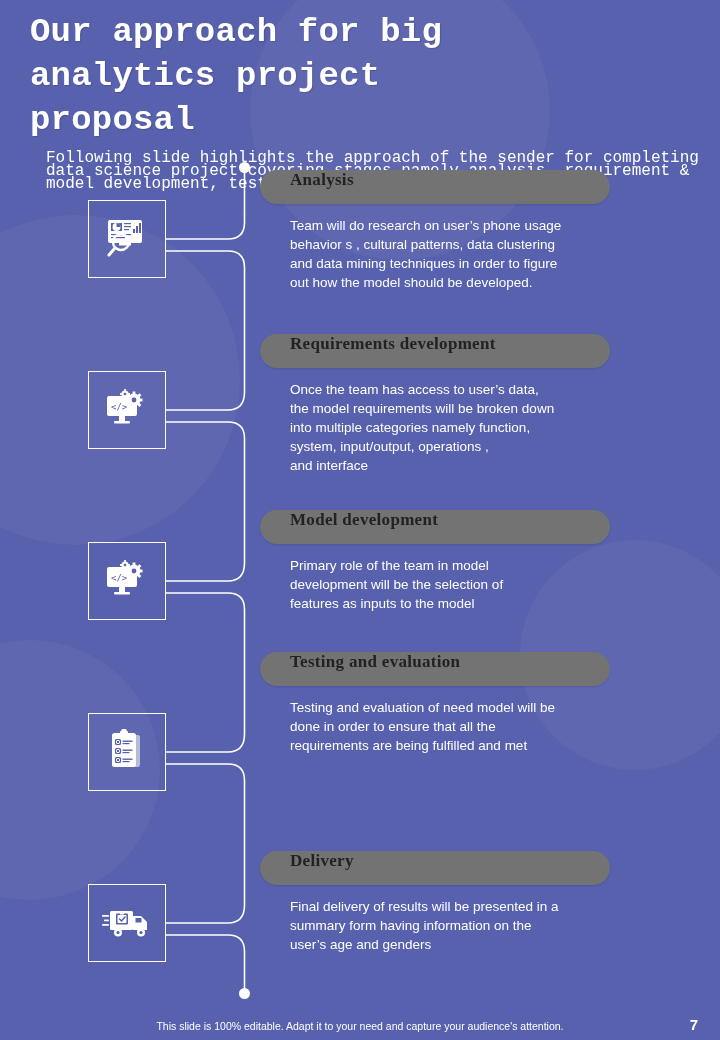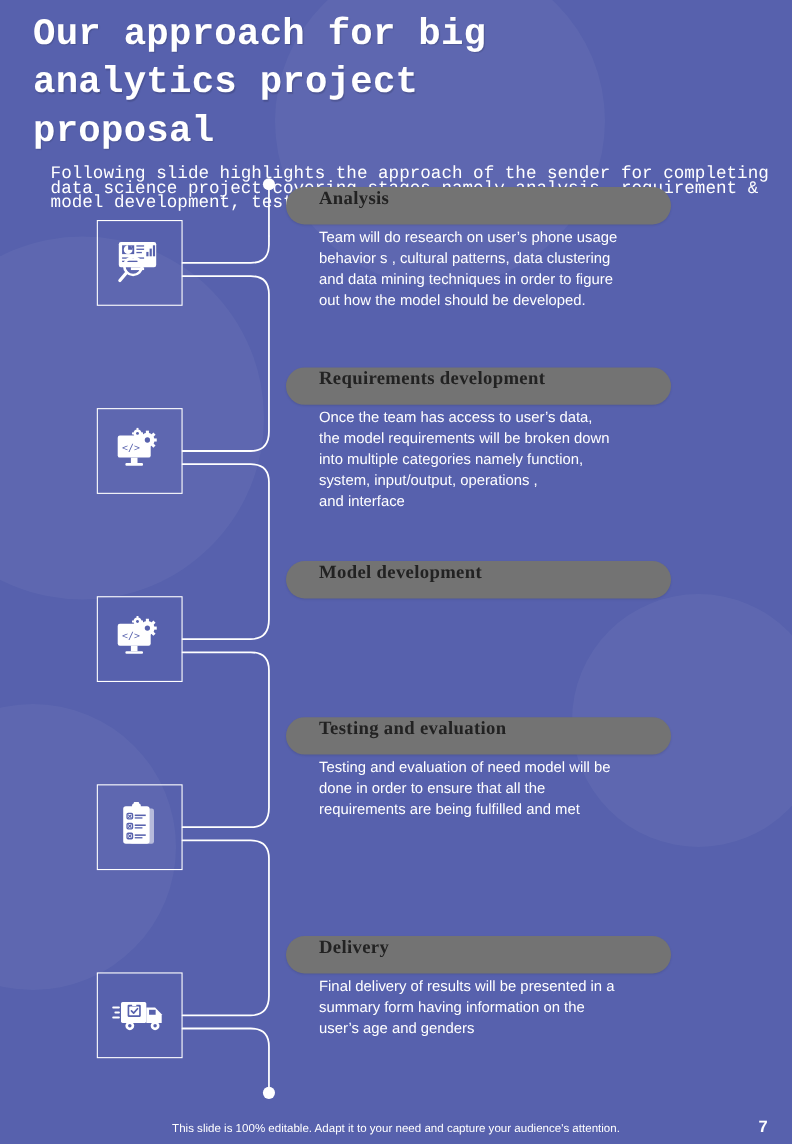--- a/index.html
+++ b/index.html
@@ -89,21 +89,21 @@
     box-shadow: 0 1px 2px rgba(0,0,0,.10);
   }
   .pill-label {
     font-family: "Liberation Serif", serif;
     font-weight: bold;
     font-size: 17px;
     color: #222222;
     letter-spacing: .3px;
   }
   .body-text {
-    margin-top: 2px;
+    margin-top: 12px;
     margin-left: 30px;
     color: #ffffff;
     font-size: 13.5px;
     line-height: 19px;
     white-space: pre-line;
   }
 
   
   .footer-note {
     position: absolute;
@@ -313,20 +313,23 @@
 the model requirements will be broken down
 into multiple categories namely function,
 system, input/output, operations ,
 and interface</div>
   </div>
 
   <div class="row" style="top:510px">
     <div class="pill">
       <span class="pill-label">Model development</span>
     </div>
+    <div class="body-text">Primary role of the team in model
+development will be the selection of
+features as inputs to the model</div>
   </div>
 
   <div class="row" style="top:652px">
     <div class="pill">
       <span class="pill-label">Testing and evaluation</span>
     </div>
     <div class="body-text">Testing and evaluation of need model will be
 done in order to ensure that all the
 requirements are being fulfilled and met</div>
   </div>

